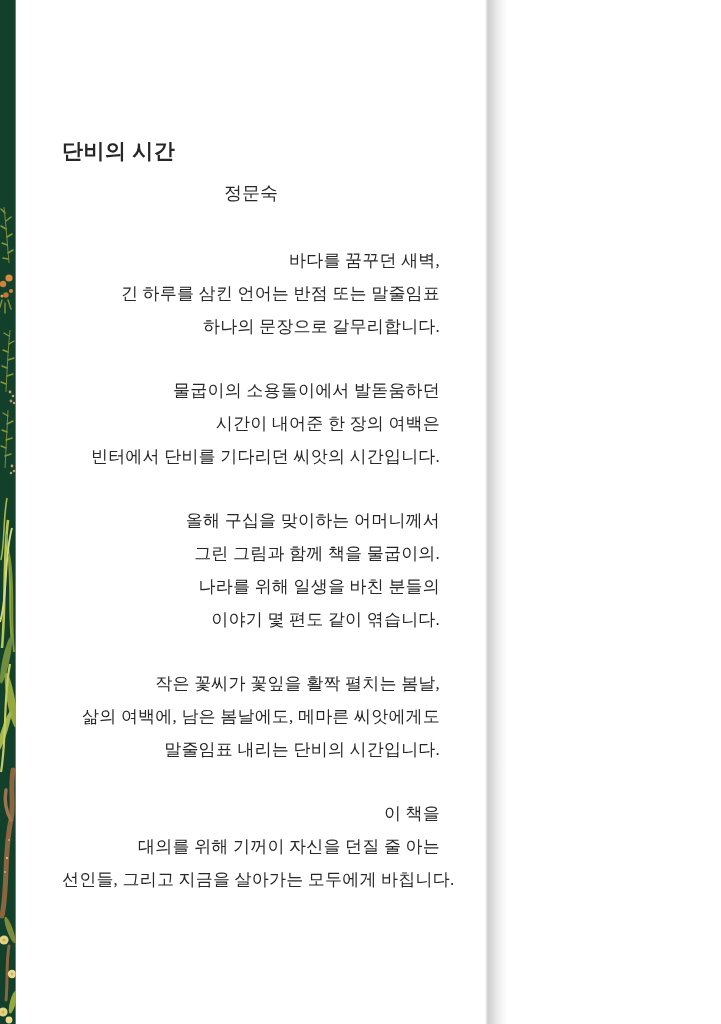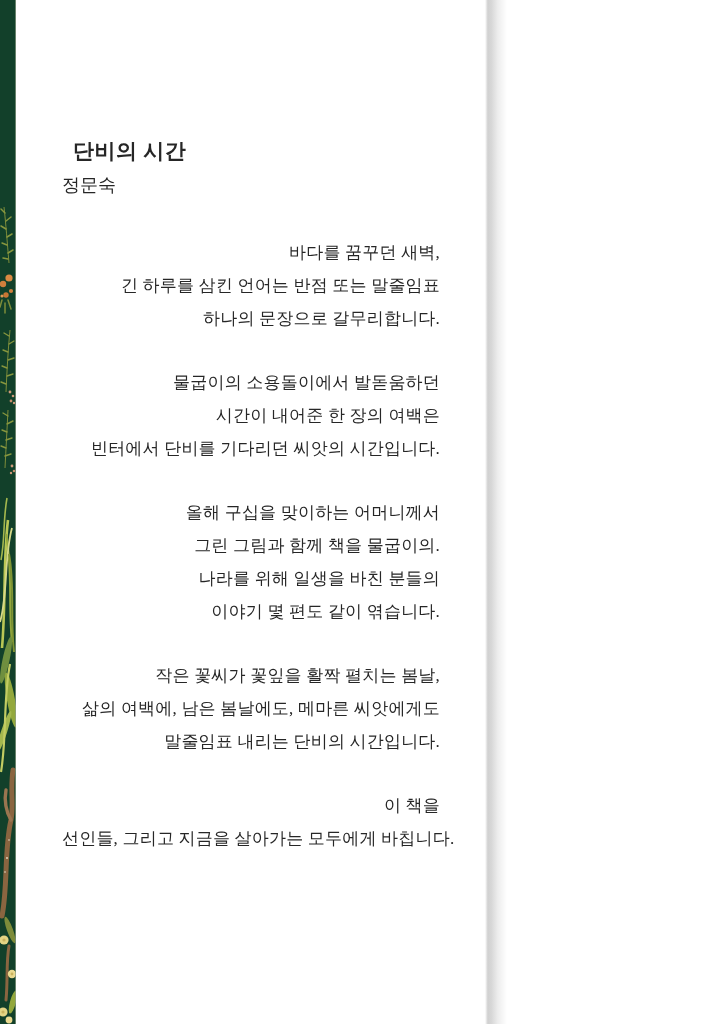--- a/index.html
+++ b/index.html
@@ -32,26 +32,26 @@
     pointer-events: none;
   }
   .poem {
     position: absolute; left: 62px; top: 138px;
     width: 378px;
   }
   .poem-title {
     font-size: 21px; line-height: 26px;
     font-weight: bold;
     letter-spacing: 0.5px;
-    margin: 0 0 7px 11px;
+    margin: 0 0 7px 0;
   }
   .poem-author {
     font-size: 18px; line-height: 26px;
-    text-align: left;
-    margin: 8px 0 38px 0;
+    text-align: center;
+    margin: 16px 0 38px 0;
   }
   .stanza { margin: 0 0 31px 0; }
   .stanza:last-child { margin-bottom: 0; margin-top: 28px; }
   .line {
     font-size: 17px; line-height: 33px;
     letter-spacing: 0.2px;
     white-space: nowrap;
     text-align: right;
   }
 </style>
@@ -145,17 +145,18 @@
     </div>
 
     <div class="stanza">
       <div class="line">작은 꽃씨가 꽃잎을 활짝 펼치는 봄날,</div>
       <div class="line">삶의 여백에, 남은 봄날에도, 메마른 씨앗에게도</div>
       <div class="line">말줄임표 내리는 단비의 시간입니다.</div>
     </div>
 
     <div class="stanza">
       <div class="line">이 책을</div>
+      <div class="line">대의를 위해 기꺼이 자신을 던질 줄 아는</div>
       <div class="line">선인들, 그리고 지금을 살아가는 모두에게 바칩니다.</div>
     </div>
   </div>
 
 </div>
 
 </body></html>

